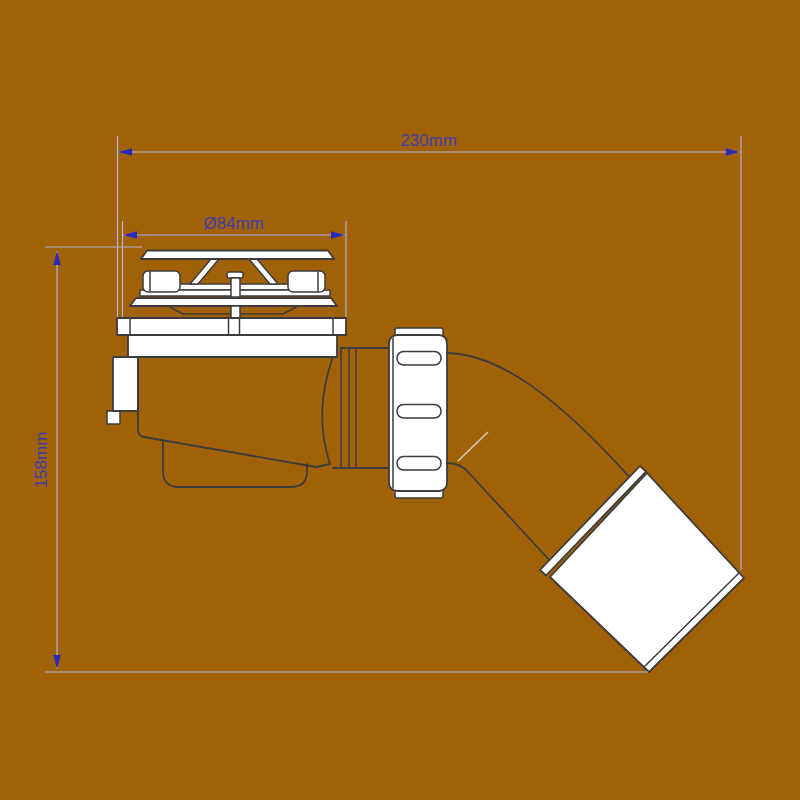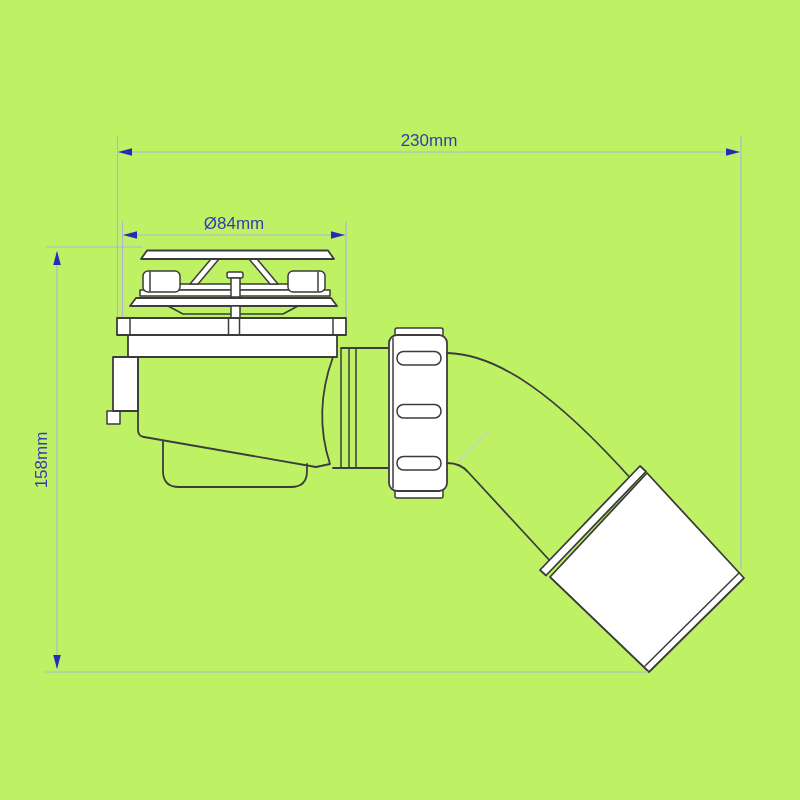--- a/index.html
+++ b/index.html
@@ -8,21 +8,21 @@
     background: #ffffff;
     width: 800px;
     height: 800px;
     overflow: hidden;
     font-family: "Liberation Sans", sans-serif;
   }
   .canvas {
     position: relative;
     width: 800px;
     height: 800px;
-    background: #bef264;
+    background: #a16207;
   }
   svg { display: block; }
   .part {
     stroke: #3c3c3c;
     stroke-width: 1.8;
     fill: none;
     stroke-linejoin: round;
     stroke-linecap: round;
   }
   .part-fill {

